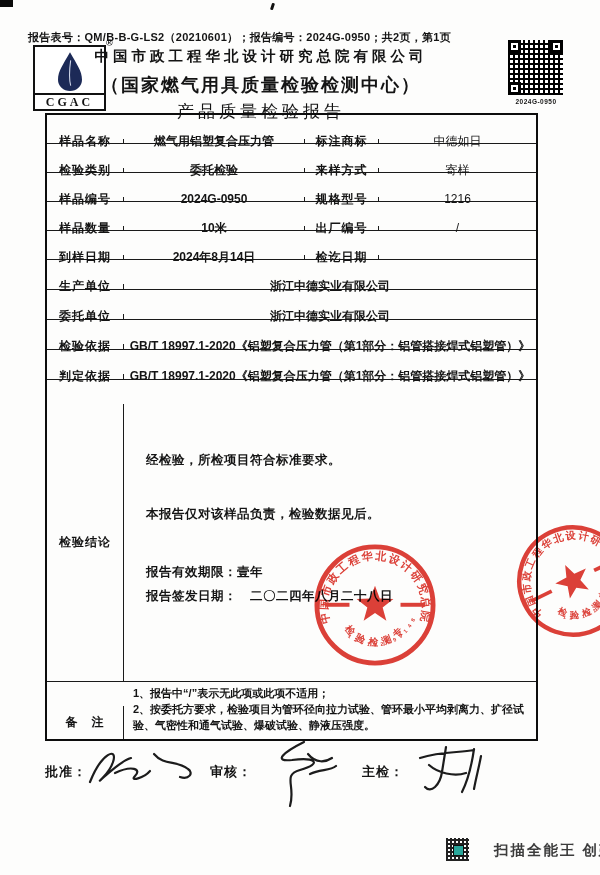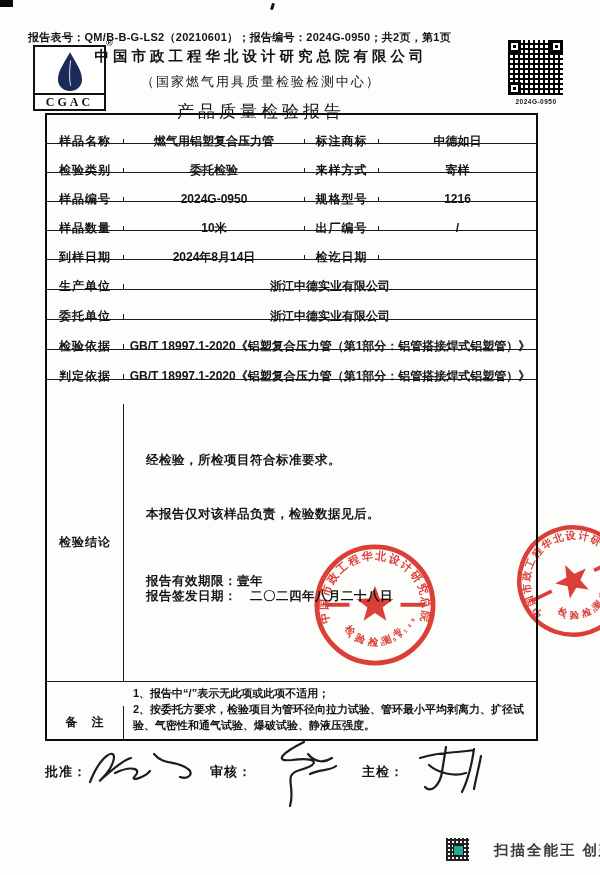--- a/index.html
+++ b/index.html
@@ -22,21 +22,21 @@
   .logo { left:33px; top:45px; width:73px; height:66px; border:2.5px solid #111; background:#fff; }
   .logo-flame { position:absolute; left:0; top:0; width:100%; height:48px; display:flex; align-items:center; justify-content:center; }
   .logo-strip { position:absolute; left:0; bottom:0; width:100%; height:16px; border-top:2.5px solid #111;
     display:flex; align-items:center; justify-content:center;
     font-size:12px; font-weight:bold; letter-spacing:3px; font-family:"Liberation Serif","DejaVu Serif",serif;text-align:center; }
   .reg-mark { left:106px; top:38px; font-size:9px; font-weight:bold; }
 
   
   .company-block { left:80px; top:47px; width:362px; text-align:center; }
   .company-l1 { font-size:14.5px; font-weight:bold; letter-spacing:4px; white-space:nowrap; }
-  .company-l2 { font-size:13px; font-weight:normal; letter-spacing:2px; margin-top:7px; white-space:nowrap; }
+  .company-l2 { font-size:18px; font-weight:bold; letter-spacing:2px; margin-top:7px; white-space:nowrap; }
   .report-title { left:80px; top:100px; width:362px; text-align:center; font-size:17px; font-weight:normal; letter-spacing:4px; white-space:nowrap; }
 
   
   .qr { left:508px; top:40px; width:55px; height:55px; position:absolute;
     background:
       repeating-linear-gradient(0deg,#000 0 2px,transparent 2px 5px),
       repeating-linear-gradient(90deg,#000 0 2px,#fff 2px 5px); }
   .finder { position:absolute; width:13px; height:13px; border:3px solid #000; background:#fff; }
   .finder::after { content:""; position:absolute; left:2px; top:2px; width:3px; height:3px; background:#000; }
   .f-tl { left:0; top:0; } .f-tr { right:0; top:0; } .f-bl { left:0; bottom:0; }
@@ -44,21 +44,21 @@
 
   
   .report-table { left:45px; top:113px; width:493px; border:2px solid #0d0d0d; background:transparent; }
   .trow { display:flex; border-bottom:1.5px solid #1a1a1a; }
   .trow:last-child { border-bottom:none; }
   .cell { display:flex; align-items:center; justify-content:center; text-align:center; font-size:12px; padding:1px 4px;margin-top:24px; }
   .lab { font-weight:bold; letter-spacing:1px; }
   .c1 { width:77px; border-right:1.5px solid #1a1a1a; }
   .c2 { width:181px; border-right:1.5px solid #1a1a1a; font-weight:600; }
   .c3 { width:74px; border-right:1.5px solid #1a1a1a; }
-  .c4 { flex:1; font-weight:700; }
+  .c4 { flex:1; font-weight:400; }
   .cv { flex:1; font-weight:600; }
   .h29 { height:29px; } .h30 { height:30px; }
   .concl-row { height:302px; }
   .concl-body { flex:1; position:relative; font-size:12.5px; font-weight:600; }
   .concl-line { position:absolute; left:22px; white-space:nowrap; letter-spacing:.5px; }
   .remarks-row { height:57px; }
   .remarks-body { flex:1; padding:4px 9px 2px 9px; text-align:left; font-size:11px; line-height:1.45; font-weight:600;
     display:block; }
 
   
@@ -163,21 +163,21 @@
   <div class="trow h30">
     <div class="cell c1 lab">判定依据</div>
     <div class="cell cv">GB/T 18997.1-2020《铝塑复合压力管（第1部分：铝管搭接焊式铝塑管）》</div>
   </div>
 
   <div class="trow concl-row">
     <div class="cell c1 lab">检验结论</div>
     <div class="concl-body">
       <div class="concl-line" style="top:72px;">经检验，所检项目符合标准要求。</div>
       <div class="concl-line" style="top:126px;">本报告仅对该样品负责，检验数据见后。</div>
-      <div class="concl-line" style="top:193px;">报告有效期限：壹年</div>
+      <div class="concl-line" style="top:184px;">报告有效期限：壹年</div>
       <div class="concl-line" style="top:208px;">报告签发日期：　二〇二四年八月二十八日</div>
     </div>
   </div>
 
   <div class="trow remarks-row">
     <div class="cell c1 lab">备　注</div>
     <div class="remarks-body">
       <div>1、报告中“/”表示无此项或此项不适用；</div>
       <div>2、按委托方要求，检验项目为管环径向拉力试验、管环最小平均剥离力、扩径试验、气密性和通气试验、爆破试验、静液压强度。</div>
     </div>

